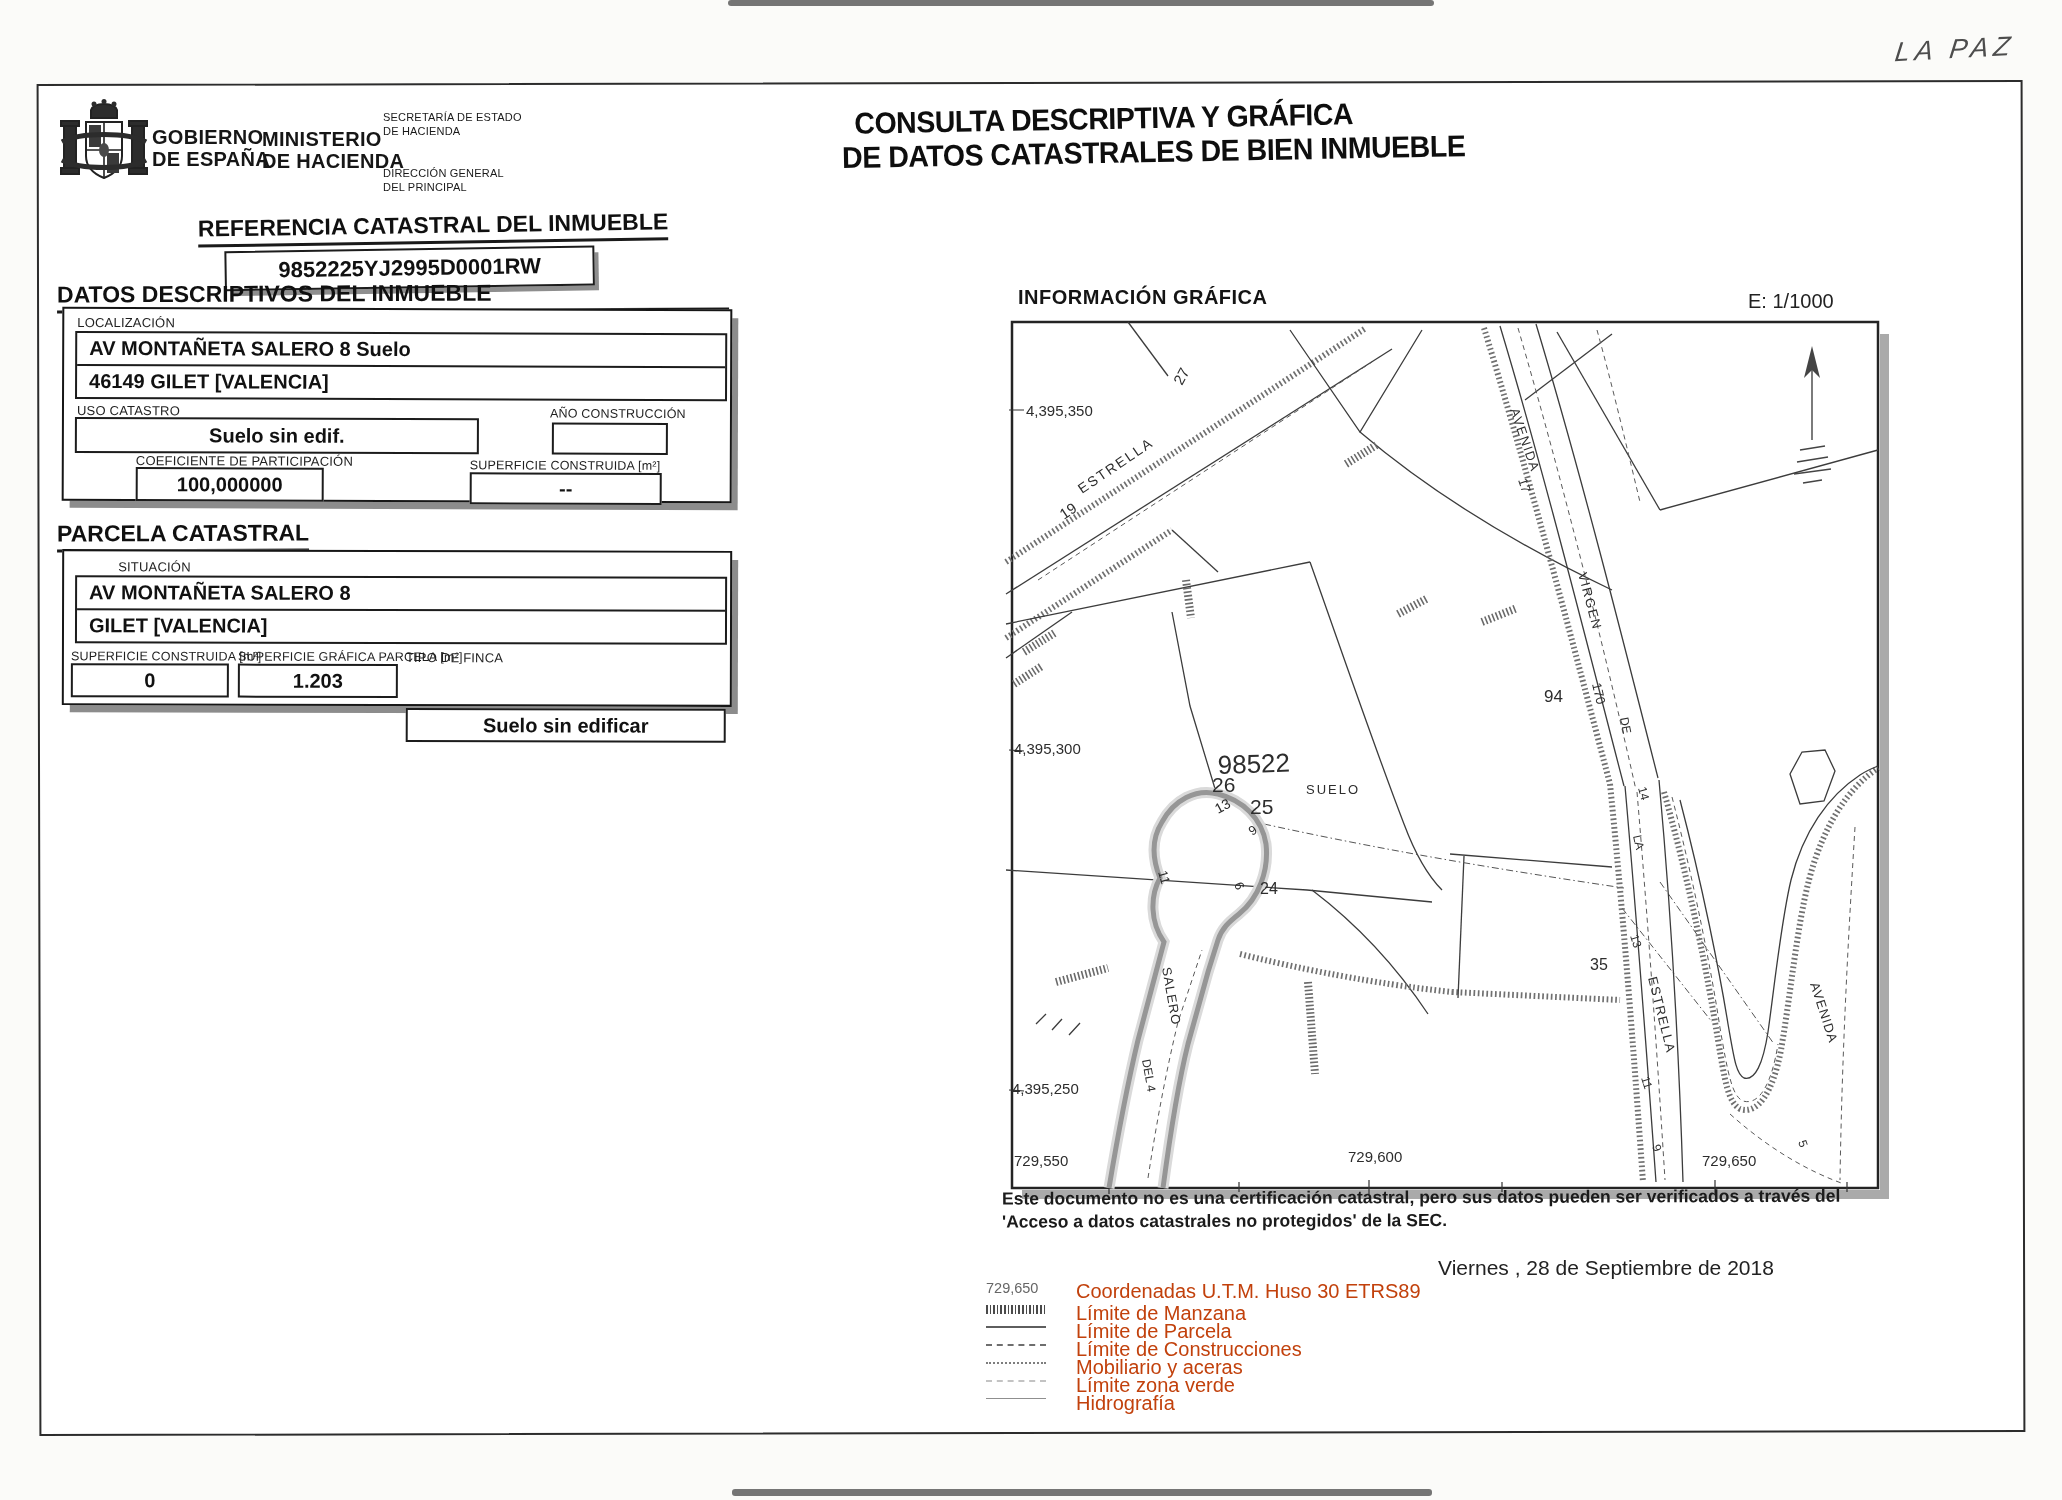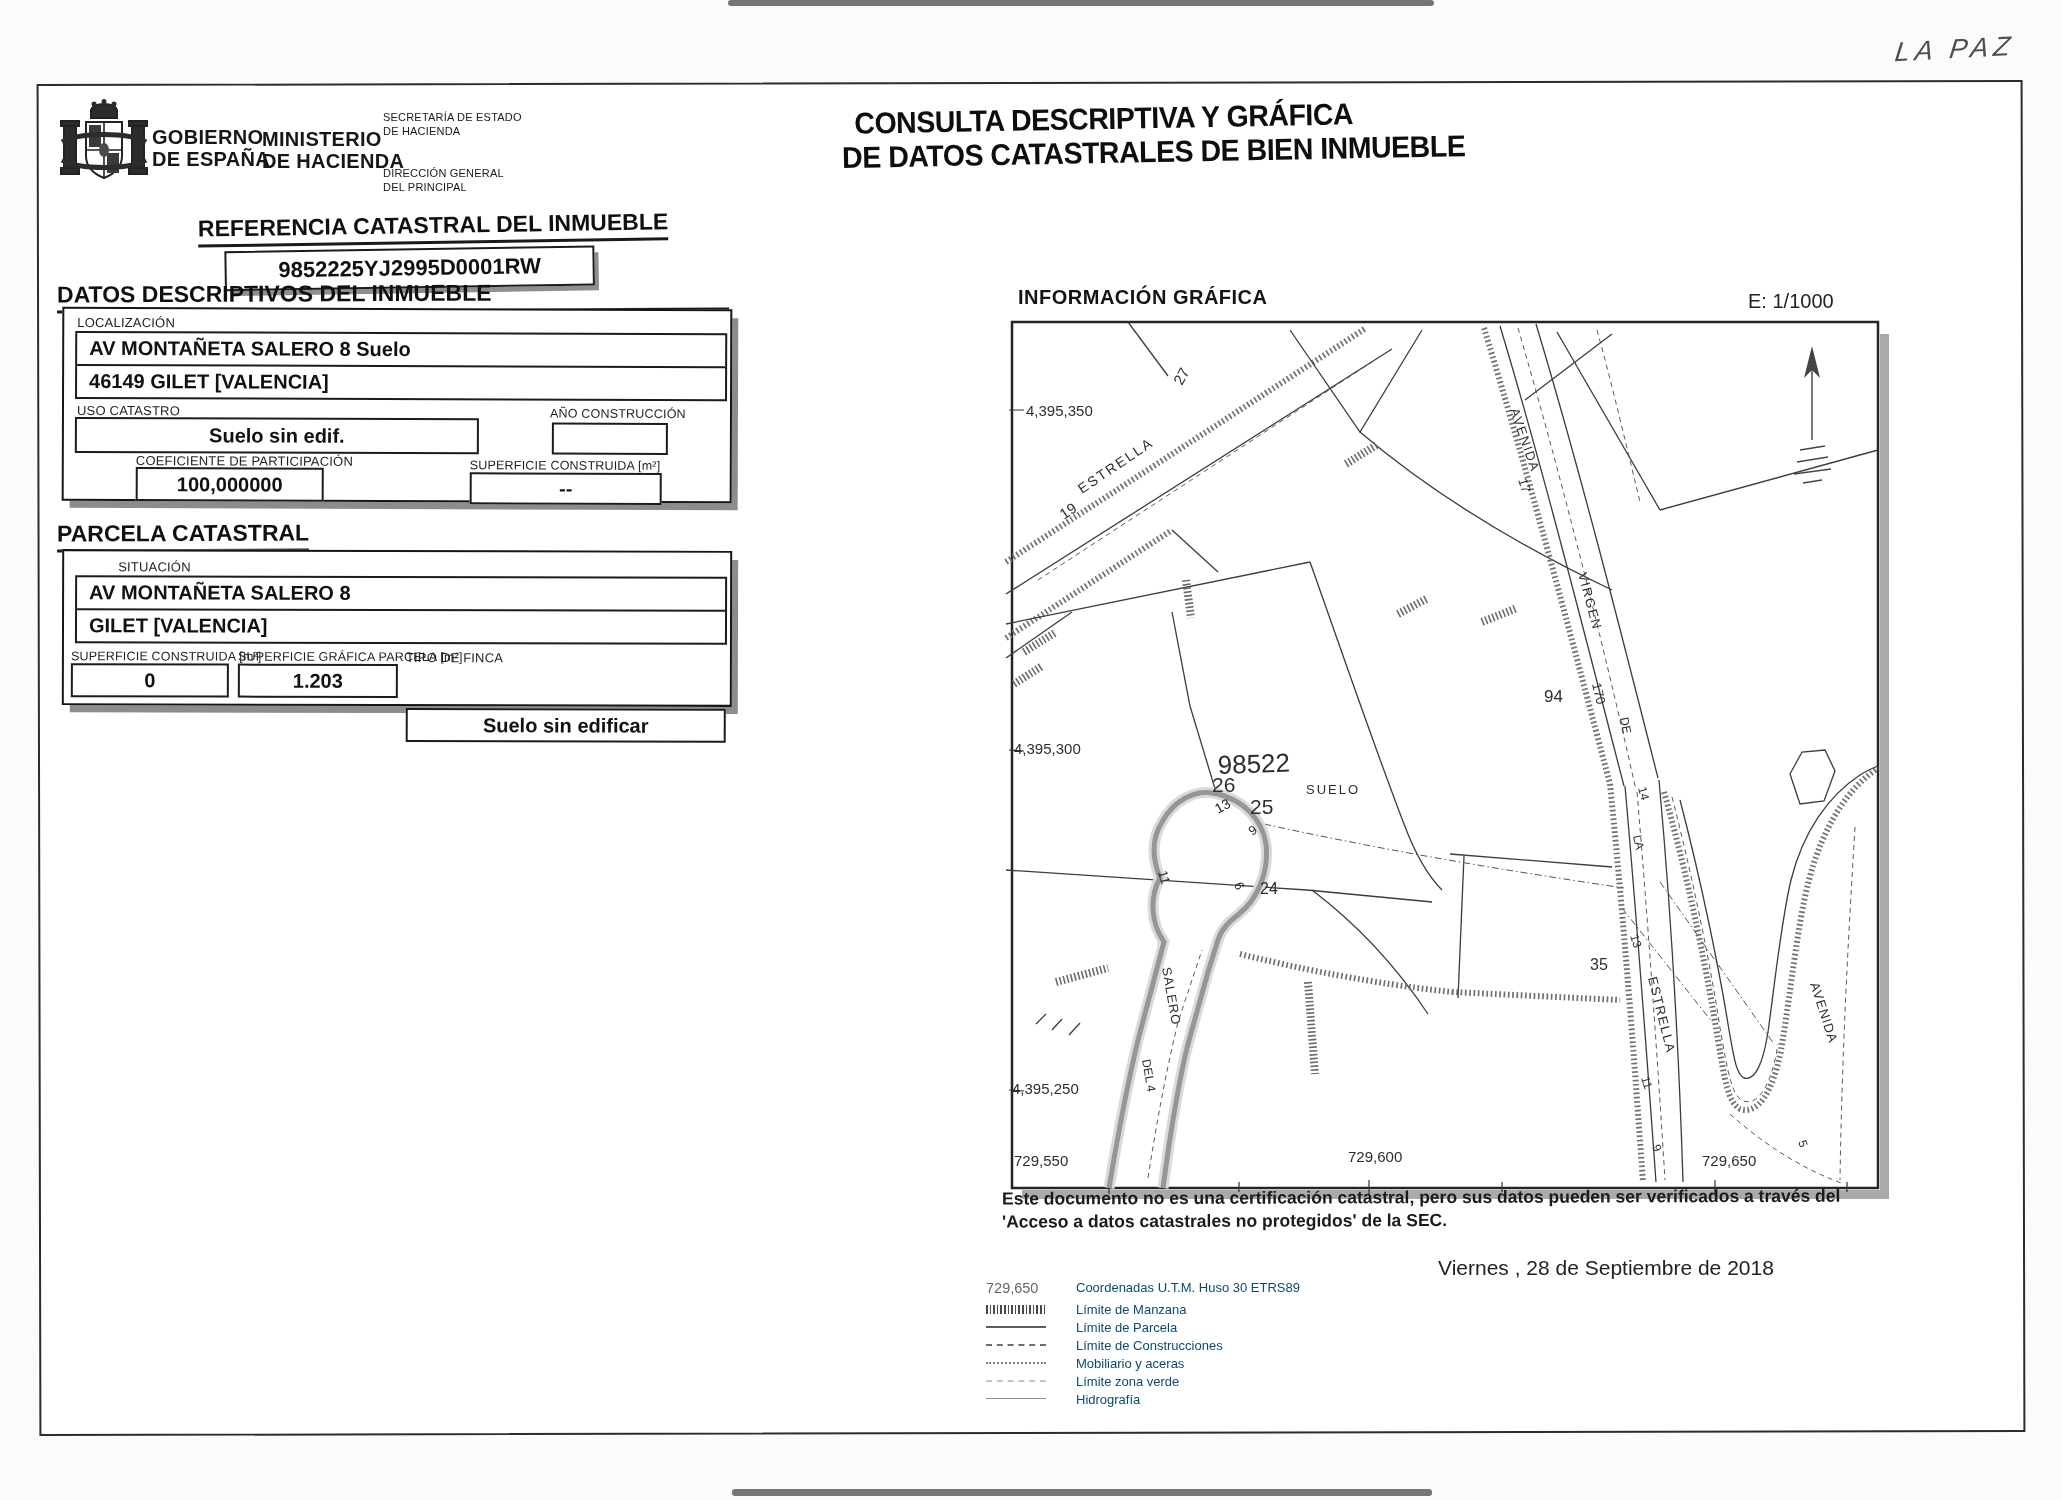--- a/index.html
+++ b/index.html
@@ -19,21 +19,21 @@
   .val{font-weight:bold;font-size:20px;color:#111;white-space:nowrap;}
   .rows2{flex-direction:column;align-items:stretch;justify-content:flex-start;padding:0;}
   .row{height:32px;display:flex;align-items:center;padding-left:12px;}
   .row+.row{border-top:2px solid #1c1c1c;}
   .map-head{position:absolute;left:1018px;top:286px;font-size:20px;font-weight:bold;letter-spacing:.5px;color:#141414;}
   .map-scale{position:absolute;left:1748px;top:290px;font-size:20px;color:#222;}
   .disclaimer{position:absolute;left:1002px;top:1186px;width:900px;font-size:17.5px;font-weight:bold;line-height:1.32;color:#1b1b1b;transform:rotate(-0.2deg);}
   .datetext{position:absolute;left:1438px;top:1256px;font-size:21px;color:#222;}
   .legend{position:absolute;left:986px;top:1280px;width:560px;}
   .lg-row{position:absolute;left:0;height:17px;}
-  .lg-lab{position:absolute;left:90px;top:0;font-size:13px;color:#0c4a6e;white-space:nowrap;}
+  .lg-lab{position:absolute;left:90px;top:0;font-size:20px;color:#c2410c;white-space:nowrap;}
   .lg-coords{position:absolute;left:0;top:0;font-size:14.5px;color:#666;}
   .sw{position:absolute;left:0;top:6px;width:60px;}
   .sw-hatch{height:9px;top:3px;background:repeating-linear-gradient(90deg,#4a4a4a 0 1.6px,#fdfdfd 1.6px 3.6px);}
   .sw-solid{border-top:2.5px solid #5e5e5e;}
   .sw-dash{border-top:2px dashed #6e6e6e;}
   .sw-dot{border-top:2px dotted #7e7e7e;}
   .sw-faint{border-top:2px dashed #c3c3c3;}
   .sw-thin{border-top:1.5px solid #8f8f8f;}
   
   .tl{stroke:#3c3c3c;stroke-width:1.3;fill:none;}

